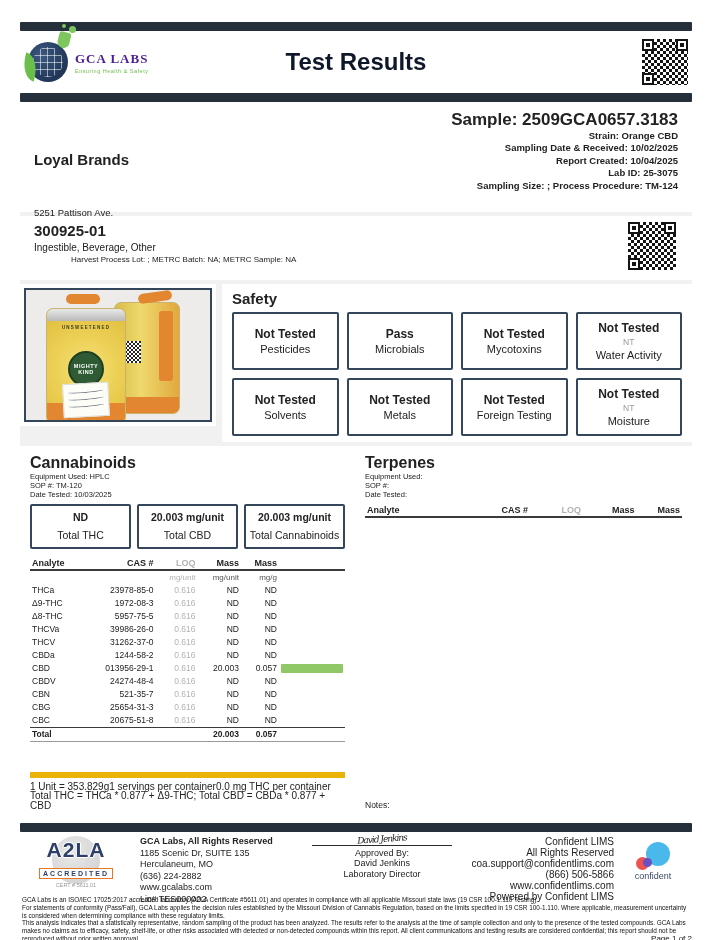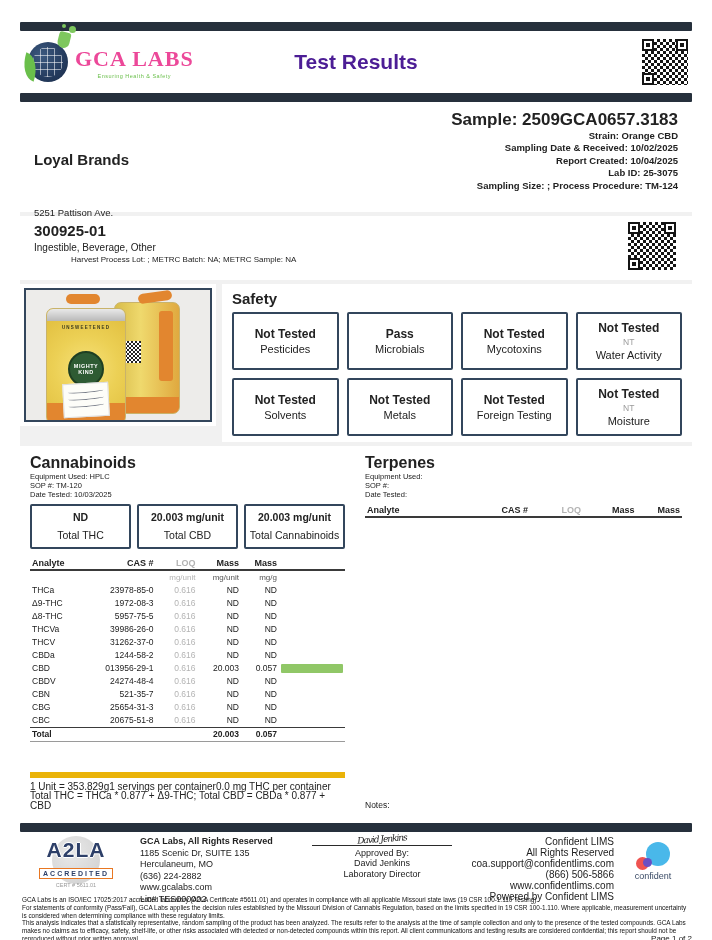--- a/index.html
+++ b/index.html
@@ -23,23 +23,23 @@
       repeating-linear-gradient(0deg,rgba(255,255,255,.55) 0 1px,transparent 1px 7px),
       repeating-linear-gradient(90deg,rgba(255,255,255,.55) 0 1px,transparent 1px 7px);
     border-radius:50%;}
   .leaf{position:absolute;left:-6px;top:12px;width:16px;height:26px;background:var(--green);
     border-radius:0 100% 0 100%;transform:rotate(18deg);}
   .flask{position:absolute;right:-2px;top:-10px;width:12px;height:16px;background:#7ec75e;
     border-radius:3px 3px 6px 6px;transform:rotate(14deg);}
   .dot{position:absolute;border-radius:50%;background:#7ec75e;}
   .d1{width:7px;height:7px;right:-8px;top:-16px;}
   .d2{width:4px;height:4px;right:2px;top:-18px;}
-  .brand{font-family:"Liberation Serif",serif;font-weight:700;font-size:22px;letter-spacing:1px;color:#ec4899;}
+  .brand{font-family:"Liberation Serif",serif;font-weight:700;font-size:13px;letter-spacing:1px;color:#4c1d95;}
   .tagline{font-size:5.5px;color:var(--green);letter-spacing:.5px;margin-top:1px;text-align:center;}
-  .hdr h1{position:absolute;left:0;right:0;text-align:center;font-size:21px;font-weight:700;color:#4c1d95;}
+  .hdr h1{position:absolute;left:0;right:0;text-align:center;font-size:24px;font-weight:700;color:#0f172a;}
 
   
   .qr{position:relative;background:
       conic-gradient(#141414 90deg,#fff 90deg 180deg,#141414 180deg 270deg,#fff 270deg) 0 0/6px 6px;
       outline:3px solid #fff;}
   .qr i{position:absolute;width:12px;height:12px;border:2px solid #141414;background:#fff;}
   .qr i::after{content:'';position:absolute;inset:2px;background:#141414;}
   .qr .f1{left:0;top:0;} .qr .f2{right:0;top:0;} .qr .f3{left:0;bottom:0;}
   .hdr .qr{position:absolute;right:4px;top:8px;width:46px;height:46px;}
 

